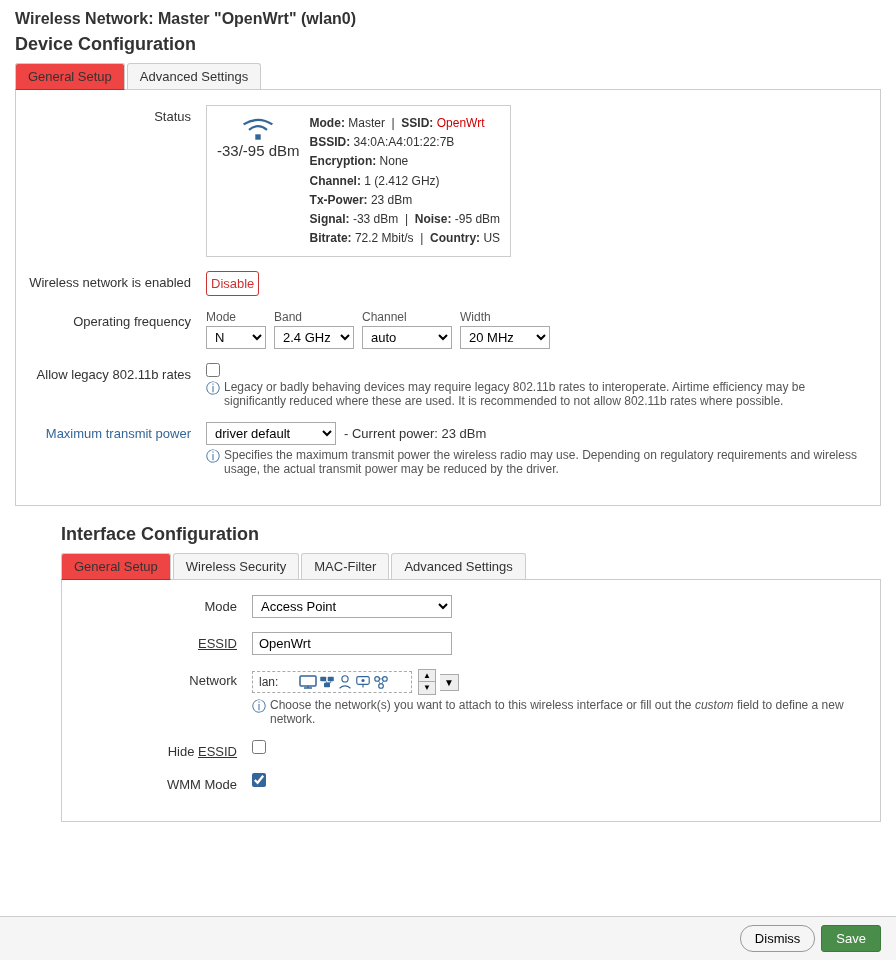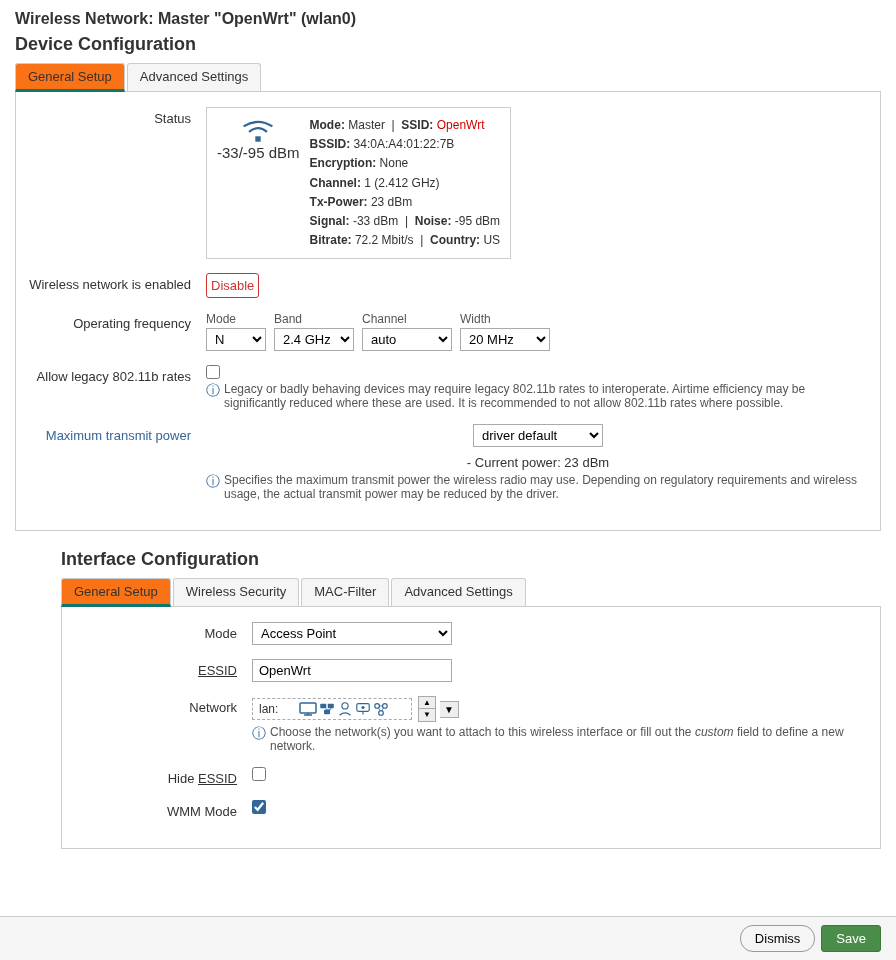--- a/index.html
+++ b/index.html
@@ -34,22 +34,22 @@
       border: 1px solid #ccc;
       border-bottom: none;
       background: #f5f5f5;
       cursor: pointer;
       margin-right: 2px;
       font-size: 13px;
       color: #333;
       border-radius: 3px 3px 0 0;
     }
     .tab.active {
-      background: #f97316;
-      border-bottom: 3px solid #0f766e;
+      background: #ef4444;
+      border-bottom: 1px solid #0f766e;
       margin-bottom: -1px;
       z-index: 1;
       position: relative;
     }
     .tab-content {
       border: 1px solid #ccc;
       border-top: none;
       padding: 15px 10px;
     }
     .form-row {
@@ -368,21 +368,21 @@
         <div class="help-text">
           <span class="help-icon">ⓘ</span>
           <span>Legacy or badly behaving devices may require legacy 802.11b rates to interoperate. Airtime efficiency may be significantly reduced where these are used. It is recommended to not allow 802.11b rates where possible.</span>
         </div>
       </div>
     </div>
 
     <div class="form-row">
       <div class="form-label blue">Maximum transmit power</div>
       <div class="form-control-group">
-        <div style="display:flex;align-items:center;gap:8px;flex-direction:column;">
+        <div style="display:flex;align-items:center;gap:8px;">
           <select class="txpower-sel">
             <option>driver default</option><option>1 dBm</option><option>5 dBm</option><option>10 dBm</option><option>20 dBm</option><option>23 dBm</option>
           </select>
           <span>- Current power: 23 dBm</span>
         </div>
         <div class="help-text">
           <span class="help-icon">ⓘ</span>
           <span>Specifies the maximum transmit power the wireless radio may use. Depending on regulatory requirements and wireless usage, the actual transmit power may be reduced by the driver.</span>
         </div>
       </div>

